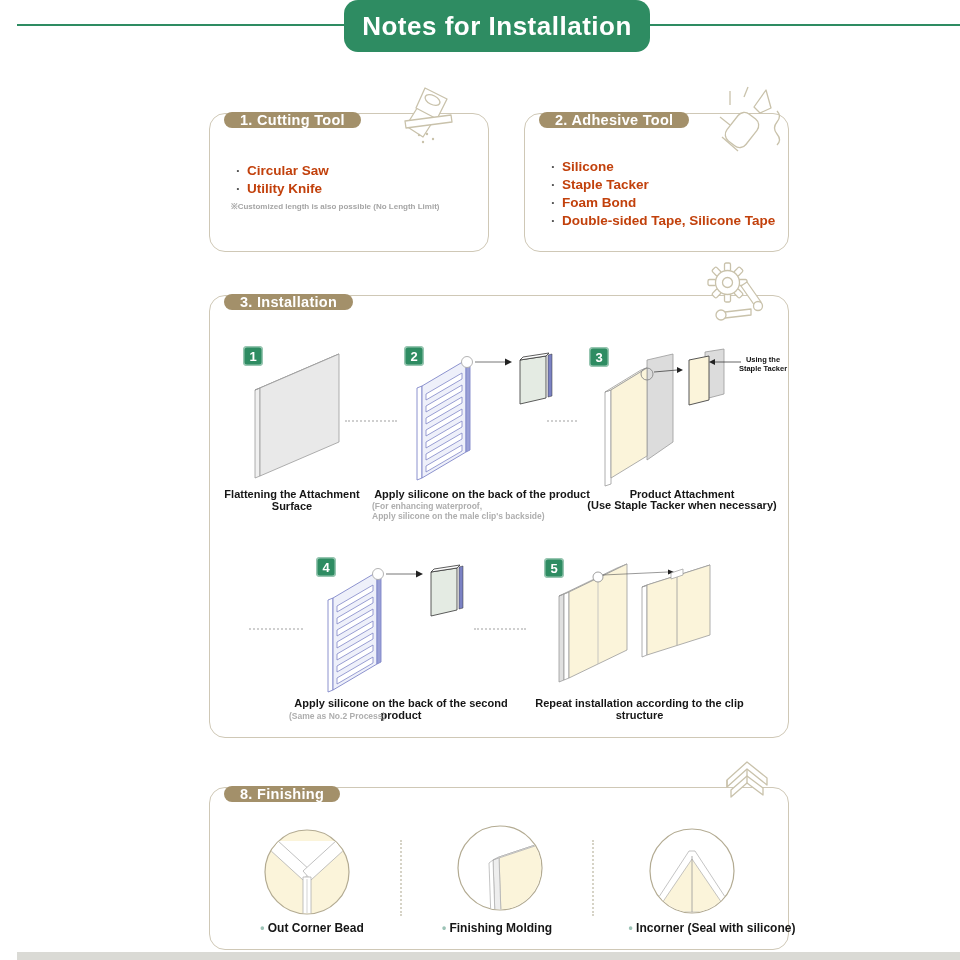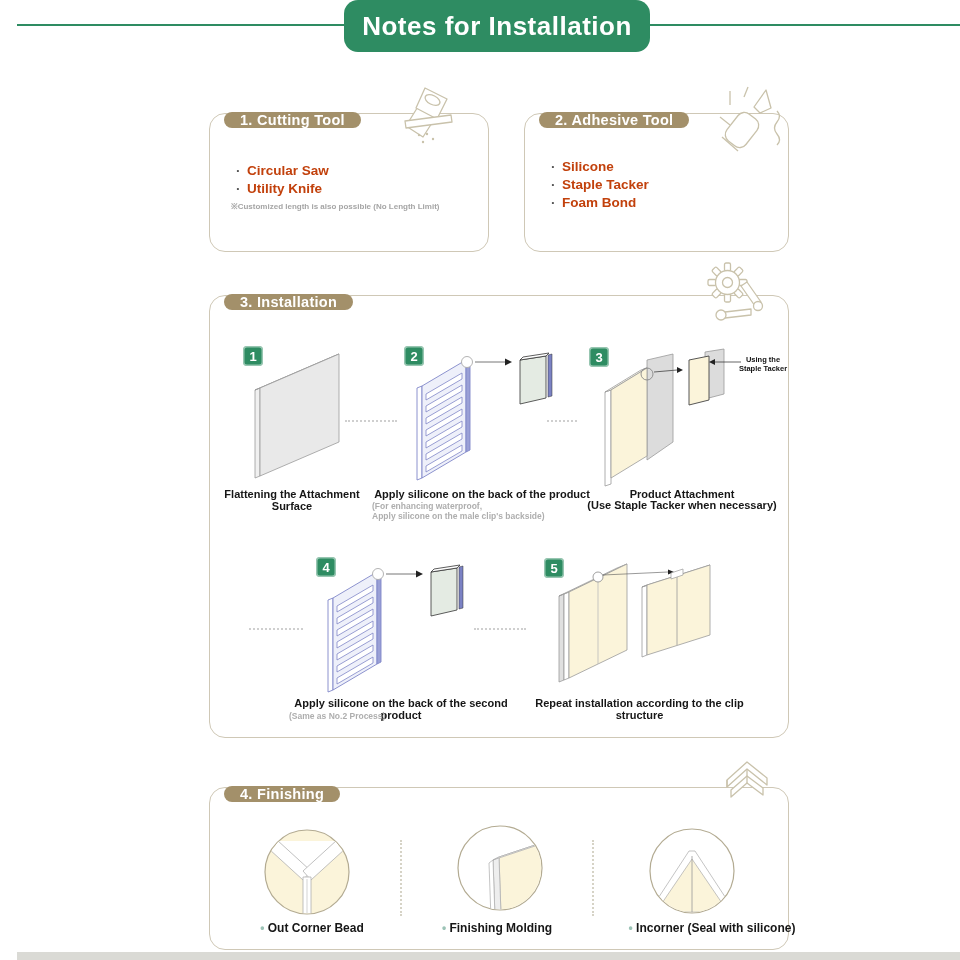--- a/index.html
+++ b/index.html
@@ -70,20 +70,21 @@
         <circle cx="34" cy="57" r="1.2"></circle>
     </g>
   </svg>
 
   <section class="panel" style="left:507px;top:113px;width:265px;height:139px">
     <div class="panel-label">2. Adhesive Tool</div>
     <ul class="tool-list" style="left:26px;top:44px">
       <li>Silicone</li>
       <li>Staple Tacker</li>
       <li>Foam Bond</li>
+      <li>Double-sided Tape, Silicone Tape</li>
     </ul>
   </section>
   <svg class="icon" style="left:697px;top:85px" width="72" height="72" viewBox="0 0 72 72">
     <g stroke="#c9c2ab" stroke-width="1.3" stroke-linejoin="round" fill="none">
       <line x1="16" y1="6" x2="16" y2="20"></line>
       <line x1="6" y1="32" x2="16" y2="40"></line>
       <line x1="34" y1="2" x2="30" y2="12"></line>
       <line x1="8" y1="52" x2="24" y2="66"></line>
       <rect x="16" y="28" width="24" height="34" rx="8" transform="rotate(38 28 45)" fill="#fff"></rect>
       <polygon points="40,22 52,5 57,23 46,28" fill="#fff"></polygon>
@@ -231,21 +232,21 @@
       <line x1="142" y1="18" x2="142" y2="87"></line>
       <polygon points="136,15 148,11 148,17 136,21" fill="#fff" stroke-width="0.7"></polygon>
     </g>
   </svg>
 
   <div class="caption" style="left:272px;top:697px;width:224px">Apply silicone on the back of the second product</div>
   <div class="subcap" style="left:272px;top:711px;width:224px">(Same as No.2 Process)</div>
   <div class="caption" style="left:500px;top:697px;width:245px">Repeat installation according to the clip structure</div>
 
   <section class="panel" style="left:192px;top:787px;width:580px;height:163px">
-    <div class="panel-label">4. Finishing</div>
+    <div class="panel-label">8. Finishing</div>
   </section>
   <svg class="icon" style="left:700px;top:756px" width="60" height="62" viewBox="0 0 60 62">
     <g stroke="#c9c2ab" stroke-width="1.3" fill="#fff" stroke-linejoin="round">
       <path d="M10,24 L30,6 L50,22 L50,29 L30,13 L10,31 Z"></path>
       <path d="M14,34 L30,20 L46,32 L46,39 L30,27 L14,41 Z"></path>
       <line x1="10" y1="24" x2="10" y2="31"></line>
       <line x1="30" y1="13" x2="30" y2="27"></line>
     </g>
   </svg>
 

